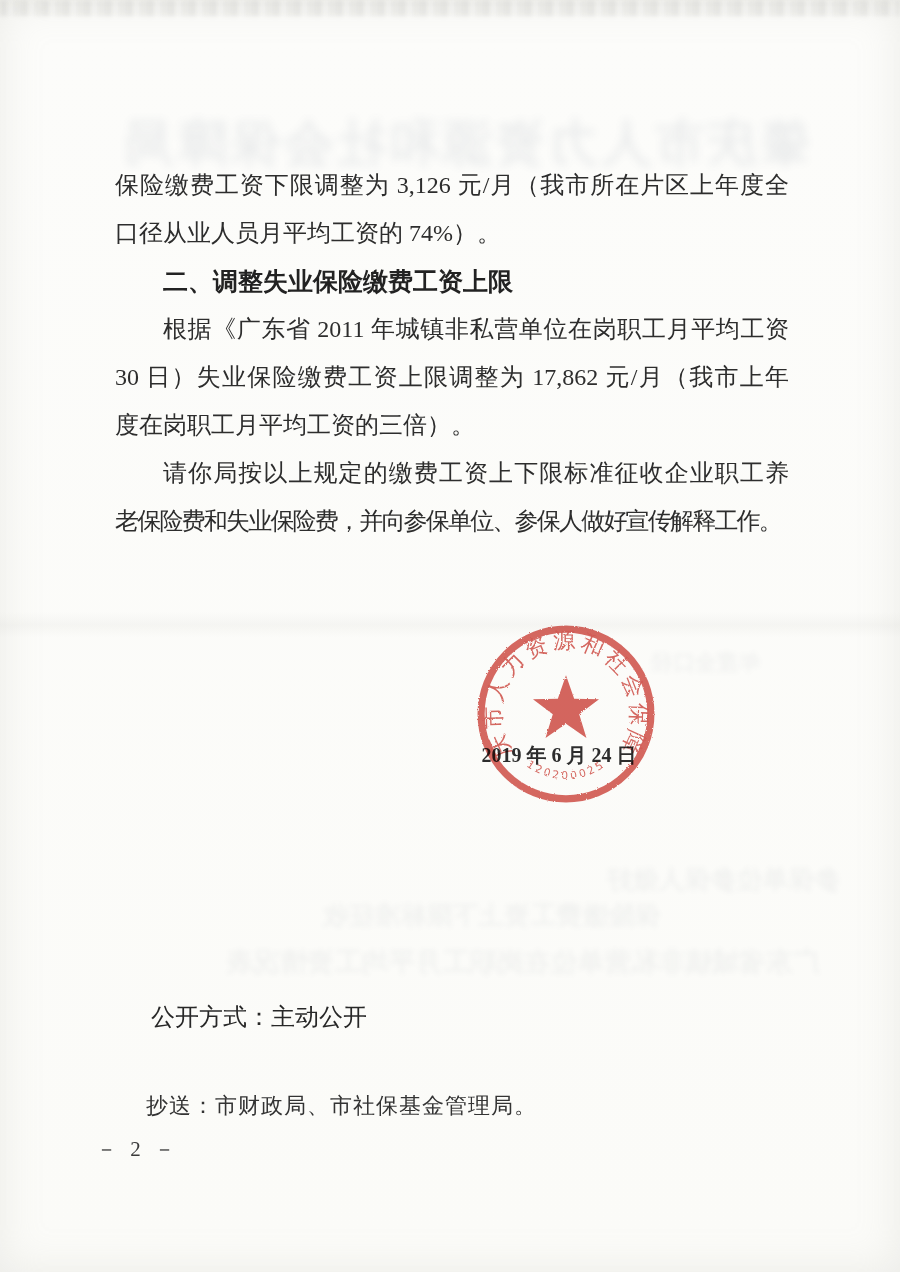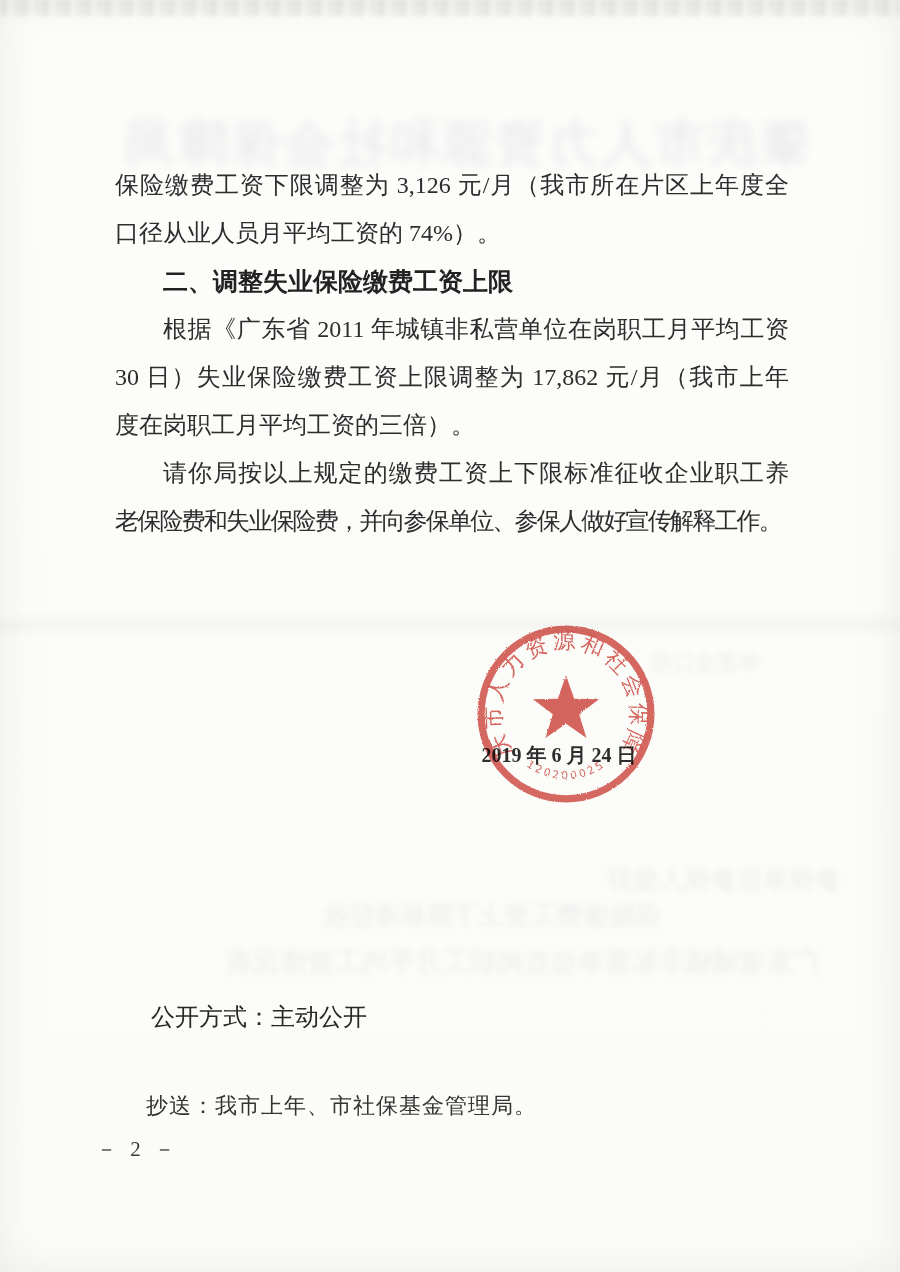--- a/index.html
+++ b/index.html
@@ -141,16 +141,16 @@
       <text font-size="22" fill="#d04a43" letter-spacing="3.5" font-family="Liberation Serif, DejaVu Serif, serif" opacity="0.92">
         <textPath href="#sealArc" startOffset="50%" text-anchor="middle">肇庆市人力资源和社会保障局</textPath>
       </text>
       <text font-size="10.5" fill="#d04a43" letter-spacing="2.6" font-family="DejaVu Sans, sans-serif" opacity="0.9">
         <textPath href="#sealCode" startOffset="50%" text-anchor="middle">4412020002552</textPath>
       </text>
     </g>
   </svg>
 
   <div class="publicity">公开方式：主动公开</div>
-  <div class="cc-line">抄送：我市上年、市社保基金管理局。</div>
+  <div class="cc-line">抄送：市财政局、市社保基金管理局。</div>
   <div class="page-number">－ 2 －</div>
 
 </div>
 
 </body></html>

